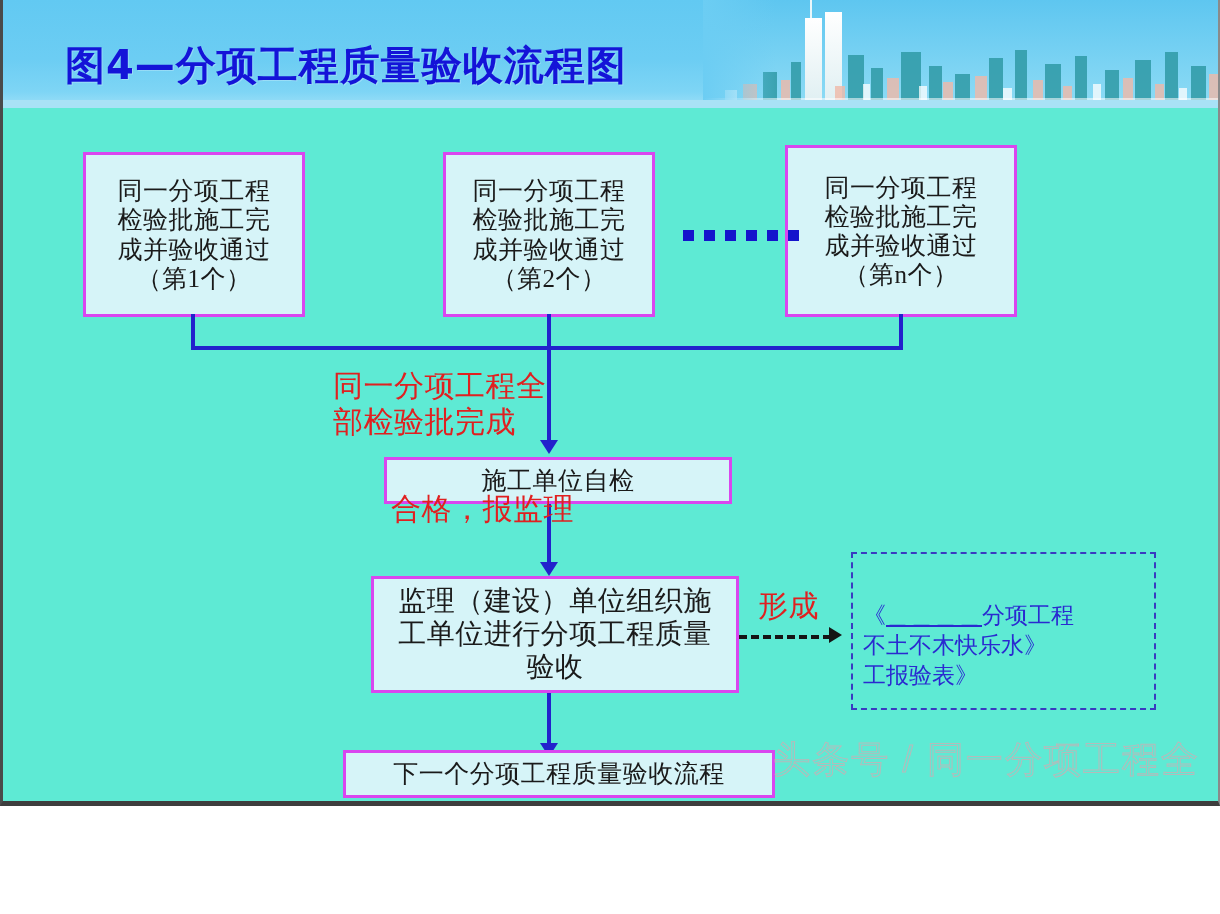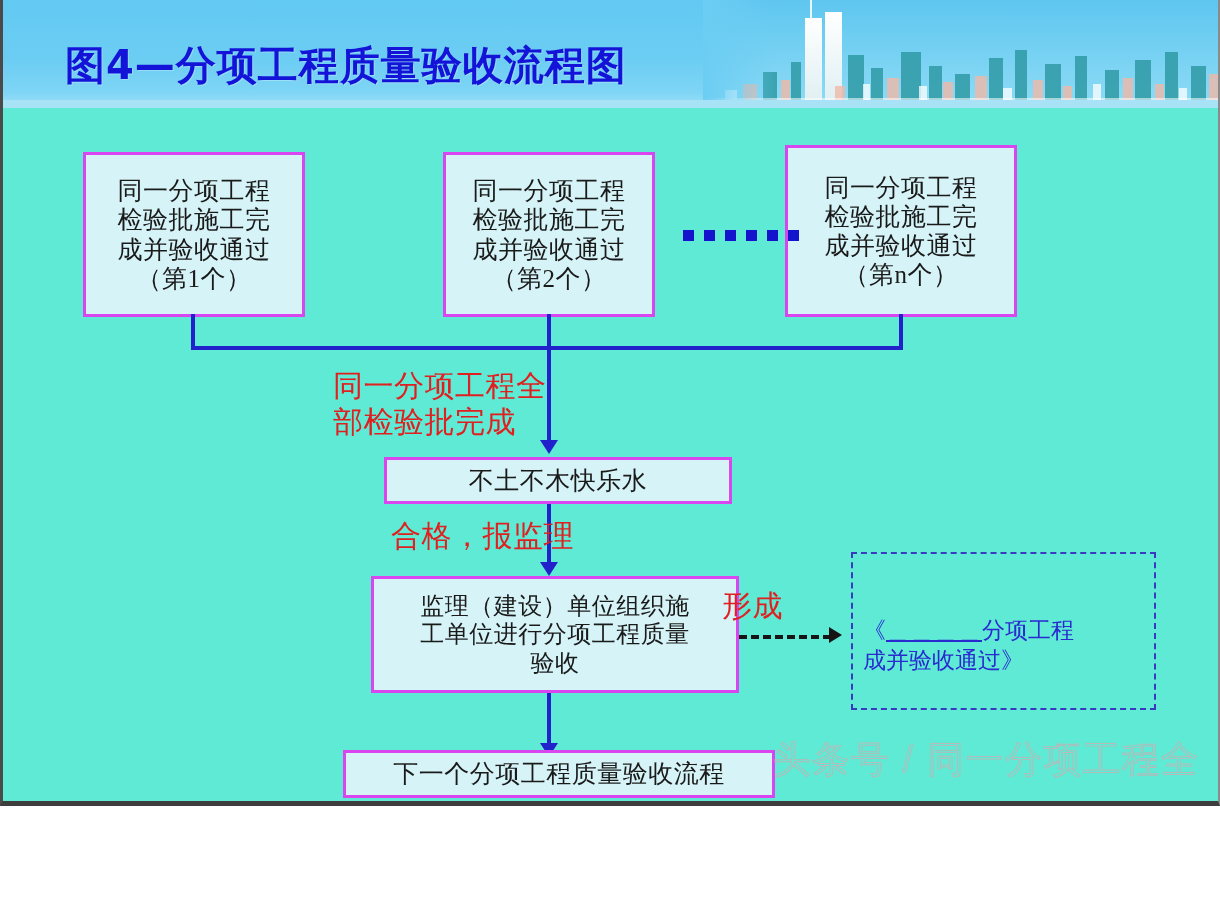--- a/index.html
+++ b/index.html
@@ -63,21 +63,21 @@
     font-size: 25px;
     line-height: 1.17;
     text-align: center;
     display: flex;
     flex-direction: column;
     align-items: center;
     justify-content: center;
     white-space: pre-line;
     letter-spacing: 0.5px;
   }
-  .node.wide-text { font-size: 24px; }
+  .node.wide-text { font-size: 28px; }
 
   
   #doc-box {
     position: absolute;
     box-sizing: border-box;
     border: 2px dashed #3a3ac0;
     background: transparent;
     color: #2a2ad0;
     font-size: 23px;
     line-height: 1.3;
@@ -253,40 +253,41 @@
   <div class="vline" style="left:188px; top:314px; width:4px; height:36px;"></div>
   <div class="vline" style="left:544px; top:314px; width:4px; height:36px;"></div>
   <div class="vline" style="left:896px; top:314px; width:4px; height:36px;"></div>
   <div class="hline" style="left:188px; top:346px; width:712px; height:4px;"></div>
   <div class="vline" style="left:544px; top:346px; width:4px; height:96px;"></div>
   <div class="arrowhead-down" style="left:537px; top:440px;"></div>
 
   <div class="annot-red" style="left:330px; top:368px;">同一分项工程全
 部检验批完成</div>
 
-  <div class="node" style="left:381px; top:457px; width:348px; height:47px;">不土不木快乐水</div>
+  <div class="node" style="left:381px; top:457px; width:348px; height:47px;">施工单位自检</div>
 
   <div class="vline" style="left:544px; top:504px; width:4px; height:62px;"></div>
   <div class="arrowhead-down" style="left:537px; top:562px;"></div>
 
-  <div class="annot-red" style="left:388px; top:518px;">合格，报监理</div>
+  <div class="annot-red" style="left:388px; top:491px;">合格，报监理</div>
 
   <div class="node wide-text" style="left:368px; top:576px; width:368px; height:117px;">监理（建设）单位组织施
 工单位进行分项工程质量
 验收</div>
 
   <div class="dashline-h" style="left:736px; top:635px; width:92px;"></div>
   <div class="arrowhead-right" style="left:826px; top:627px;"></div>
-  <div class="annot-red" style="left:719px; top:588px;text-align:right;">形成</div>
+  <div class="annot-red" style="left:755px; top:588px;text-align:right;">形成</div>
 
   <div id="doc-box" style="left:848px; top:552px; width:305px; height:158px;">
     <div>
       <span>《</span><span class="u">＿＿＿＿</span><span>分项工程</span>
     </div>
-    <div>成并验收通过》</div>
+    <div>不土不木快乐水》</div>
+    <div>工报验表》</div>
   </div>
 
   <div class="vline" style="left:544px; top:693px; width:4px; height:54px;"></div>
   <div class="arrowhead-down" style="left:537px; top:743px;"></div>
 
   <div class="node" style="left:340px; top:750px; width:432px; height:48px;">下一个分项工程质量验收流程</div>
 
   <div id="watermark">头条号 / 同一分项工程全</div>
 
 </div>

